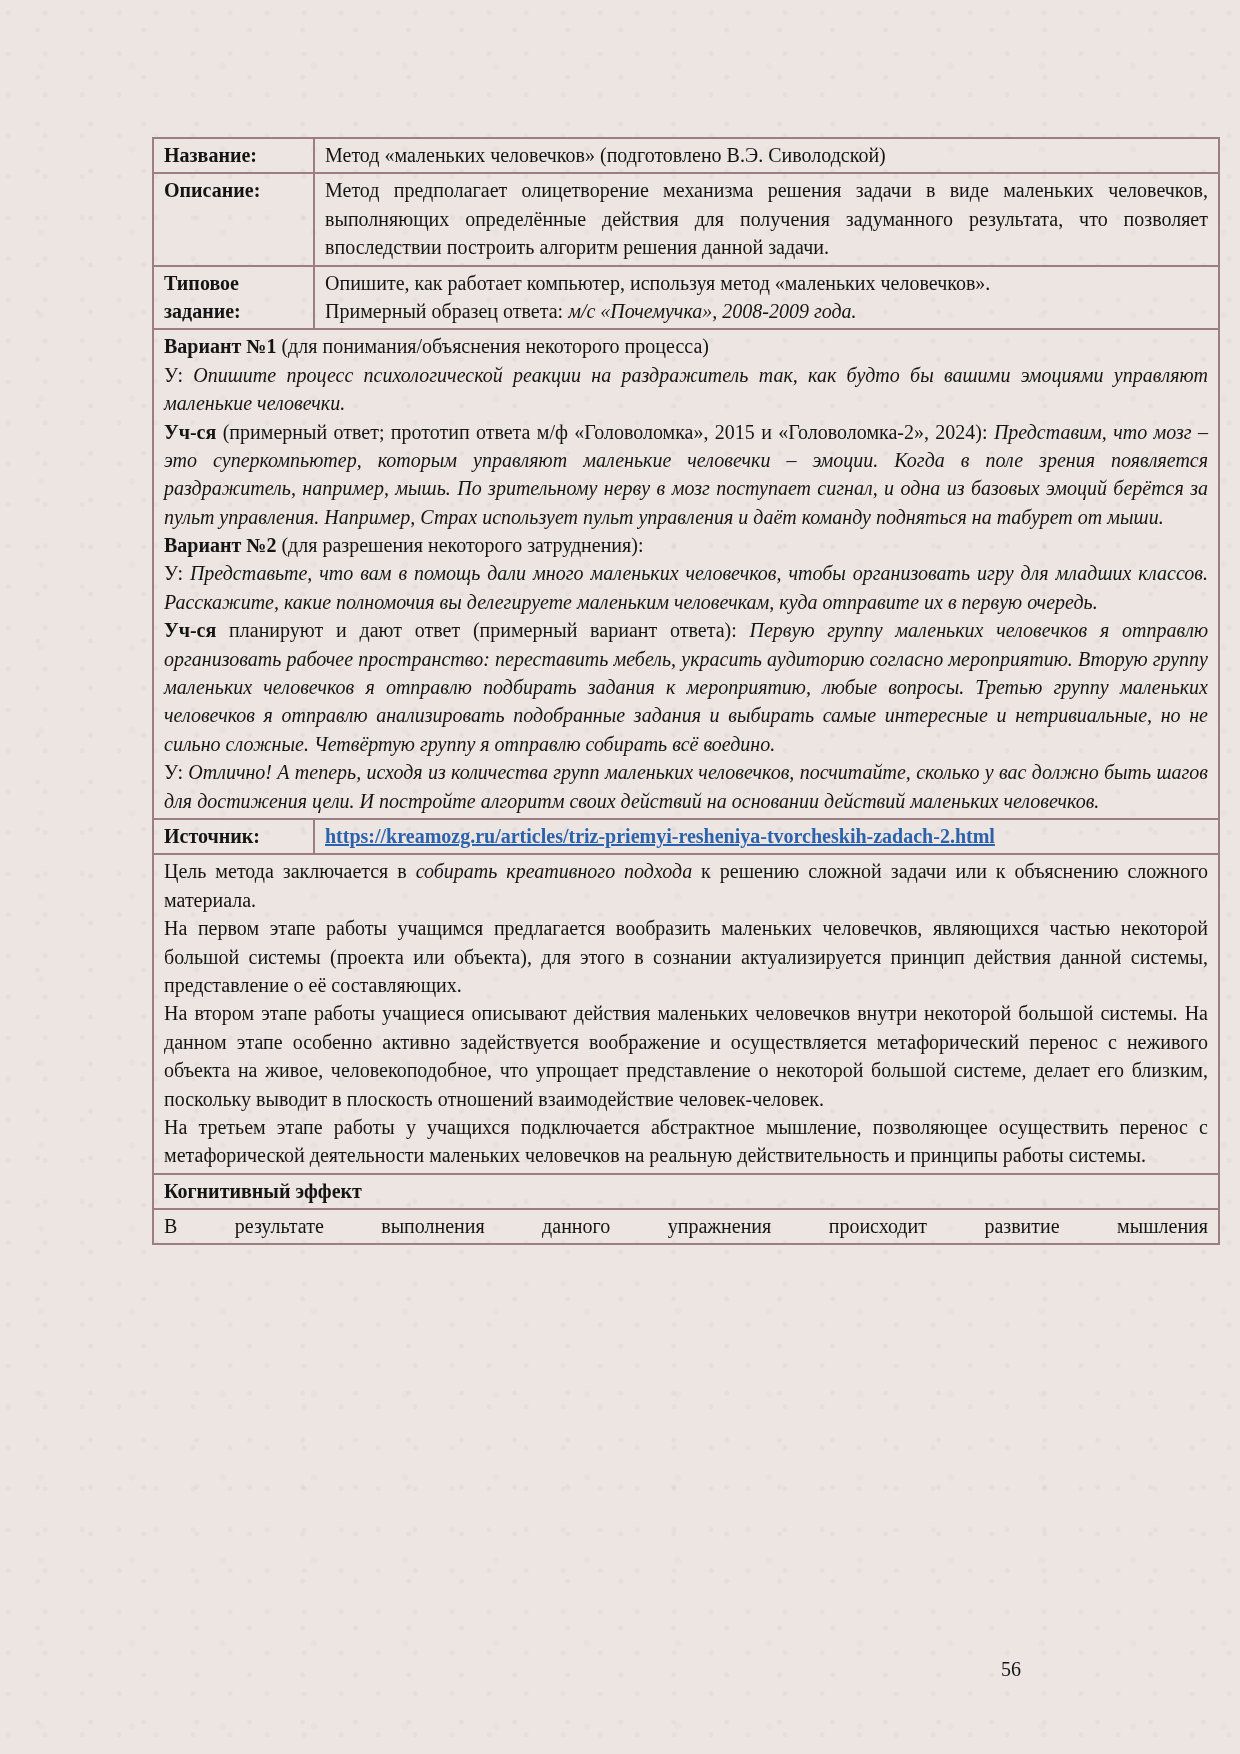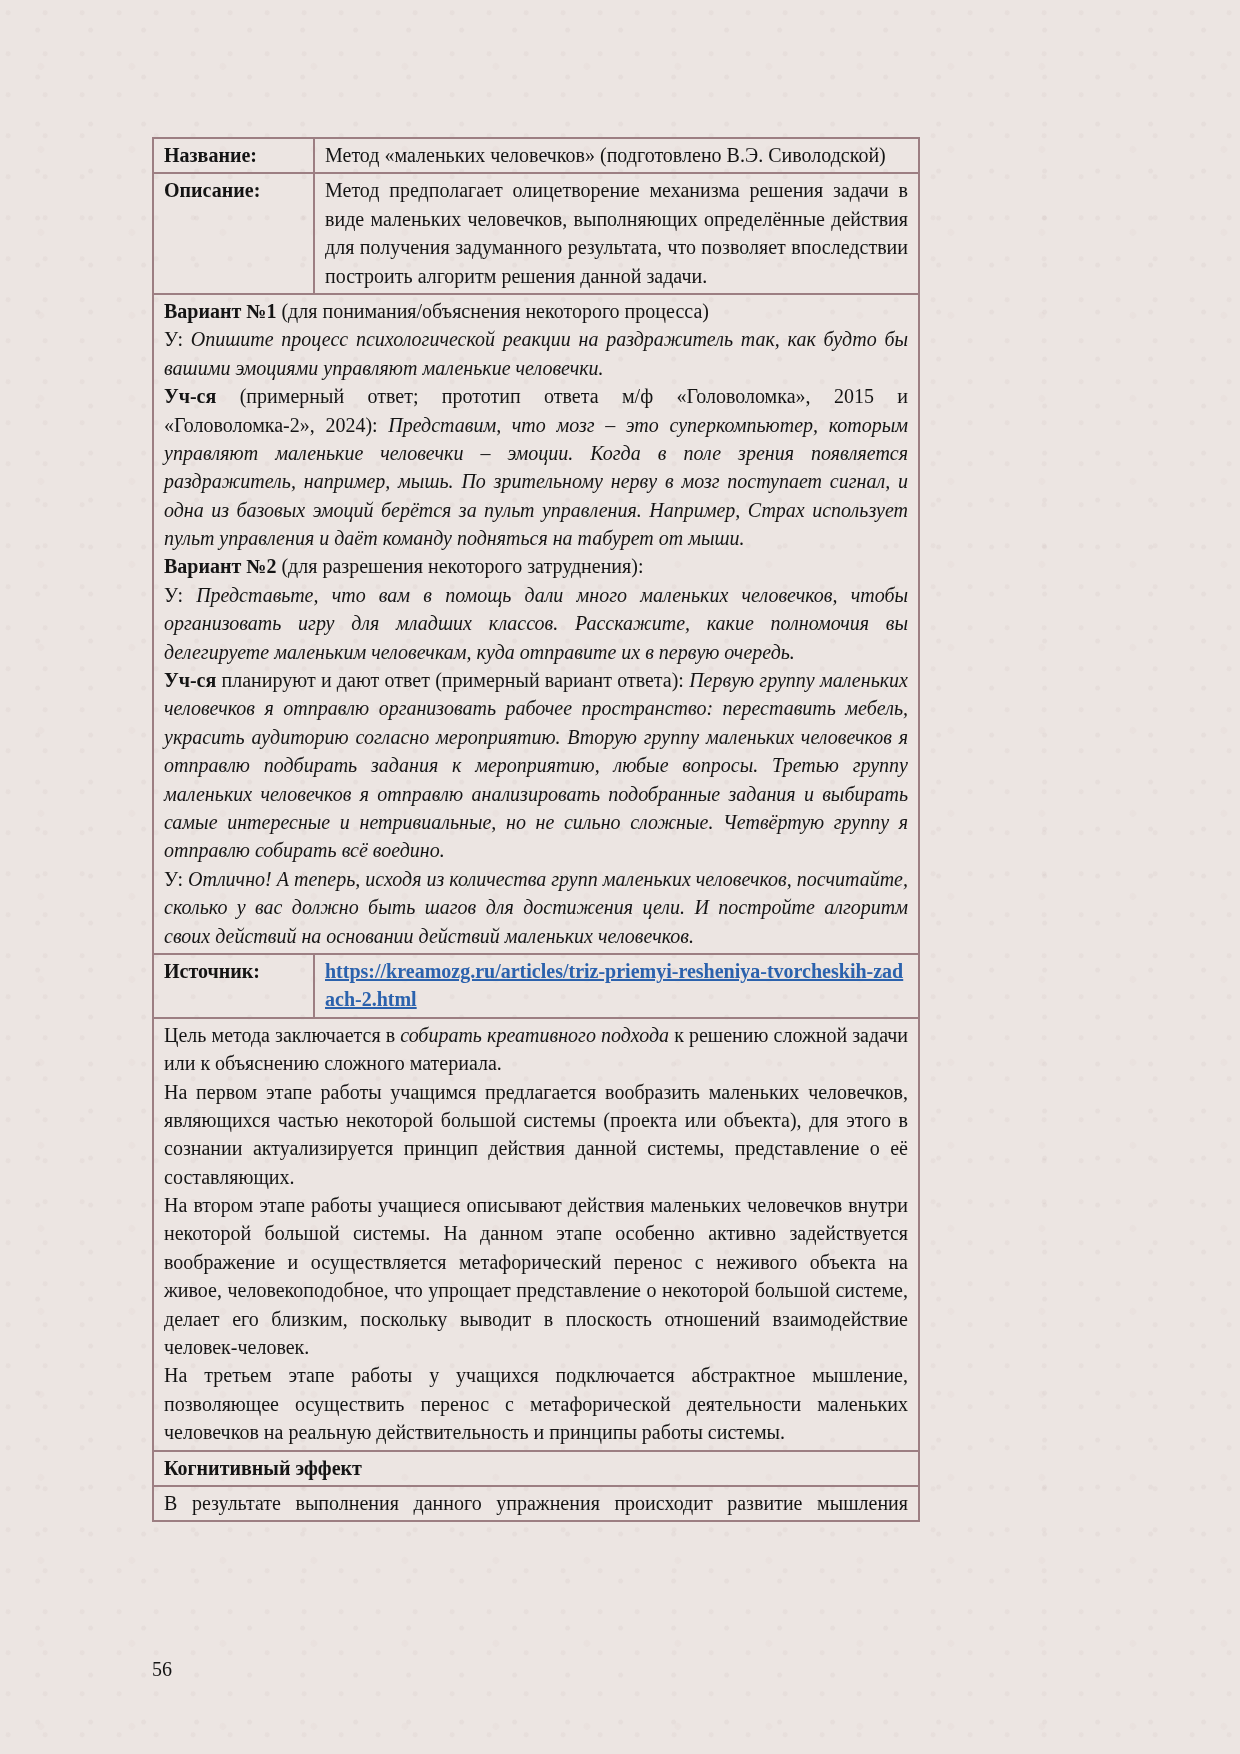--- a/index.html
+++ b/index.html
@@ -17,42 +17,42 @@
       radial-gradient(circle at 71% 64%, rgba(120,90,95,0.05) 0 2px, transparent 3px),
       radial-gradient(circle at 45% 80%, rgba(170,130,130,0.04) 0 3px, transparent 4px);
     background-size:37px 41px, 53px 47px, 91px 83px;
     font-family:"Liberation Serif","DejaVu Serif",serif;
     color:var(--ink);
     font-size:20px;
     line-height:1.42;
   }
   .sheet{position:absolute;left:152px;top:137px;width:884px;}
   table.doc{
-    border-collapse:collapse;width:768px;table-layout:fixed;
+    border-collapse:collapse;width:1068px;table-layout:fixed;
   }
   table.doc td{
     border:2px solid var(--border);
     padding:2px 10px 3px 10px;
     vertical-align:top;
   }
   col.c1{width:161px;}
   .b{font-weight:bold;}
   .i{font-style:italic;}
   .u{}
   .just{text-align:justify;}
   .stretch{text-align:justify;text-align-last:justify;}
   p{margin:0;}
   a.doclink{
     color:var(--link);text-decoration:underline;cursor:pointer;
     word-break:break-all;
     font-weight:bold;
   }
   .pagenum{
-    position:absolute;left:152px;top:1655px;width:884px;
-    text-align:left;font-size:20px;
+    position:absolute;left:137px;top:1655px;width:884px;
+    text-align:right;font-size:20px;
   }
 </style>
 </head>
 <body>
 
 <div class="sheet">
   <table class="doc">
     <colgroup>
         <col class="c1">
         <col>
@@ -62,20 +62,27 @@
         <tr>
       <td class="b">Название:</td>
       <td>Метод «маленьких человечков» (подготовлено В.Э. Сиволодской)</td>
     </tr>
 
     <tr>
       <td class="b">Описание:</td>
       <td class="just">Метод предполагает олицетворение механизма решения задачи в виде маленьких человечков, выполняющих определённые действия для получения задуманного результата, что позволяет впоследствии построить алгоритм решения данной задачи.</td>
     </tr>
 
+    <tr>
+      <td class="b">Типовое задание:</td>
+      <td>
+        <p class="just">Опишите, как работает компьютер, используя метод «маленьких человечков».</p>
+        <p><span>Примерный образец ответа: </span><span class="i">м/с «Почемучка», 2008-2009 года.</span></p>
+      </td>
+    </tr>
 
 
     <tr>
       <td colspan="2">
         <p><span class="b u">Вариант №1</span><span class="u"> (для понимания/объяснения некоторого процесса)</span></p>
         <p class="just"><span>У</span><span>: </span><span class="i">Опишите процесс психологической реакции на раздражитель так, как будто бы вашими эмоциями управляют маленькие человечки.</span></p>
         <p class="just"><span class="b">Уч-ся</span><span> (примерный ответ; прототип ответа м/ф «Головоломка», 2015 и «Головоломка-2», 2024): </span><span class="i">Представим, что мозг – это суперкомпьютер, которым управляют маленькие человечки – эмоции. Когда в поле зрения появляется раздражитель, например, мышь. По зрительному нерву в мозг поступает сигнал, и одна из базовых эмоций берётся за пульт управления. Например, Страх использует пульт управления и даёт команду подняться на табурет от мыши.</span></p>
         <p><span class="b u">Вариант №2</span><span class="u"> (для разрешения некоторого затруднения):</span></p>
         <p class="just"><span>У</span><span>: </span><span class="i">Представьте, что вам в помощь дали много маленьких человечков, чтобы организовать игру для младших классов. Расскажите, какие полномочия вы делегируете маленьким человечкам, куда отправите их в первую очередь.</span></p>
         <p class="just"><span class="b">Уч-ся</span><span> планируют и дают ответ (примерный вариант ответа): </span><span class="i">Первую группу маленьких человечков я отправлю организовать рабочее пространство: переставить мебель, украсить аудиторию согласно мероприятию. Вторую группу маленьких человечков я отправлю подбирать задания к мероприятию, любые вопросы. Третью группу маленьких человечков я отправлю анализировать подобранные задания и выбирать самые интересные и нетривиальные, но не сильно сложные. Четвёртую группу я отправлю собирать всё воедино.</span></p>

